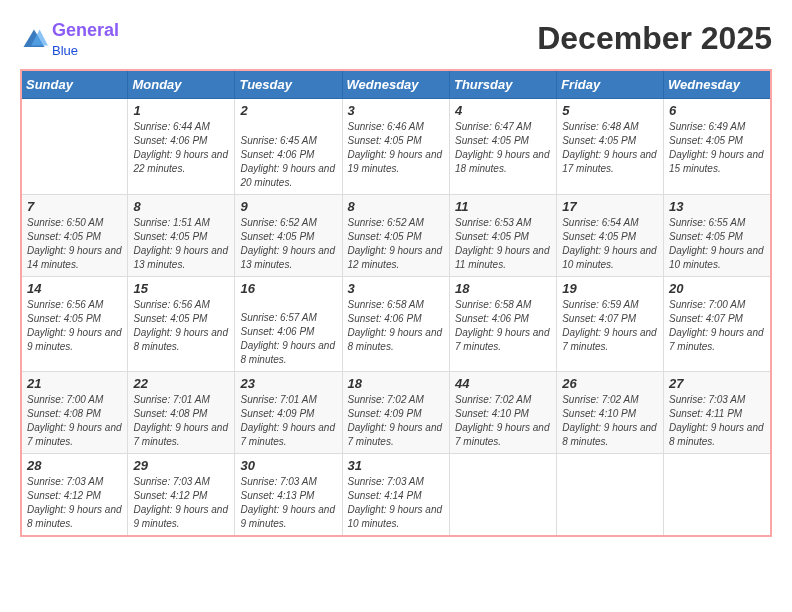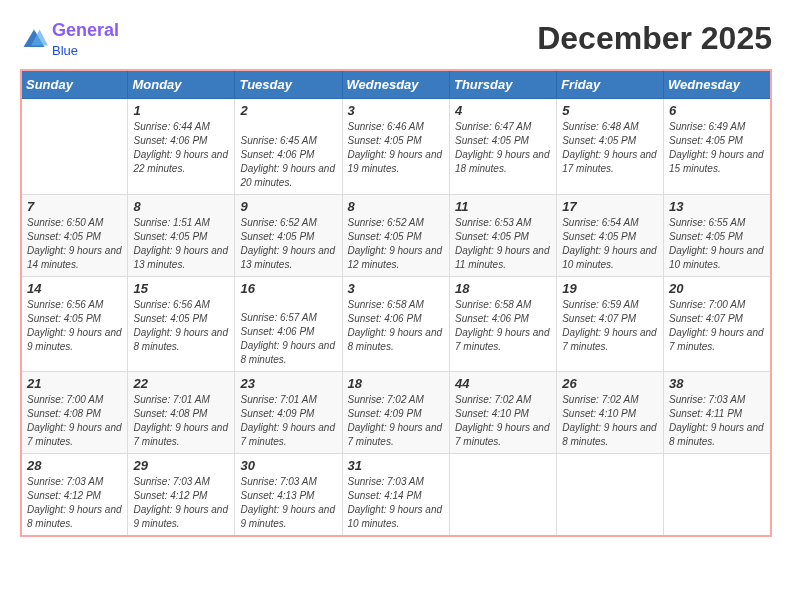--- a/index.html
+++ b/index.html
@@ -270,21 +270,21 @@
 Sunset: 4:10 PM
 Daylight: 9 hours and 7 minutes.</div>
         </td>
         <td>
           <div class="day-number">26</div>
           <div class="day-info" style="white-space: pre-line;">Sunrise: 7:02 AM
 Sunset: 4:10 PM
 Daylight: 9 hours and 8 minutes.</div>
         </td>
         <td>
-          <div class="day-number">38</div>
+          <div class="day-number">27</div>
           <div class="day-info" style="white-space: pre-line;">Sunrise: 7:03 AM
 Sunset: 4:11 PM
 Daylight: 9 hours and 8 minutes.</div>
         </td>
       </tr>
       <tr>
         <td>
           <div class="day-number">28</div>
           <div class="day-info" style="white-space: pre-line;">Sunrise: 7:03 AM
 Sunset: 4:12 PM

